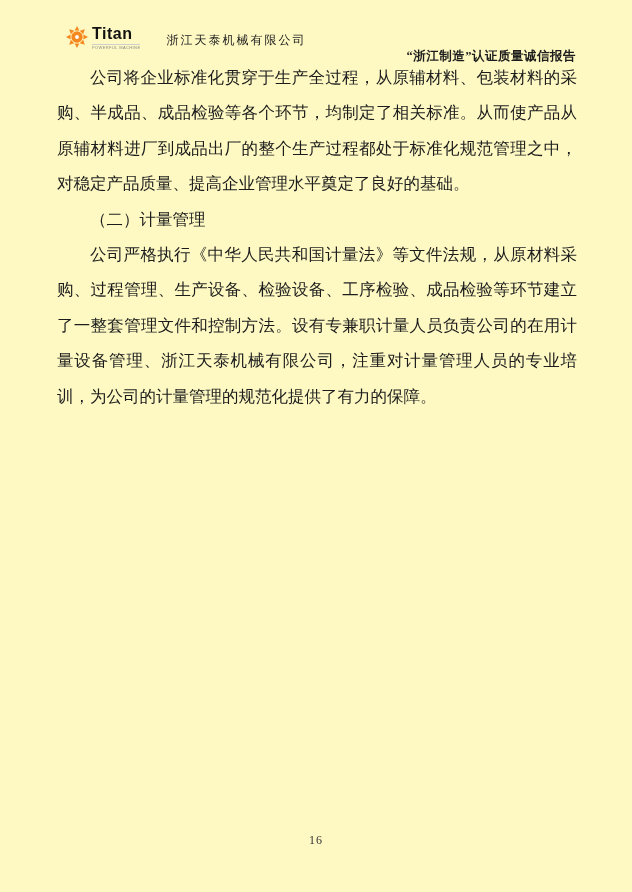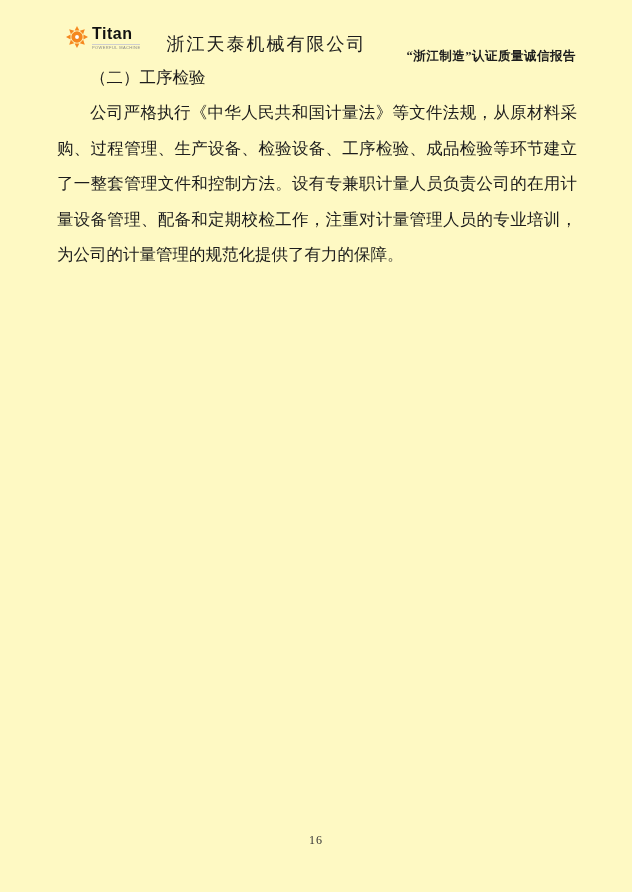--- a/index.html
+++ b/index.html
@@ -52,21 +52,21 @@
     font-size: 4px;
     letter-spacing: 0.4px;
     color: #8a8a8a;
     border-top: 1px solid #cfcfcf;
     margin-top: 2px;
     padding-top: 1px;
     text-transform: uppercase;
     white-space: nowrap;
   }
   .company-name {
-    font-size: 18px;
+    font-size: 12px;
     letter-spacing: 2px;
     color: #1c1c1c;
     margin-left: 26px;
     margin-top: 8px;
     white-space: nowrap;
   }
   .report-title {
     font-size: 12.5px;
     font-weight: bold;
     color: #1c1c1c;
@@ -130,21 +130,22 @@
       <div class="logo-textcol">
         <span class="logo-brand">Titan</span>
         <span class="logo-tagline">POWERFUL MACHINE</span>
       </div>
     </div>
     <div class="company-name">浙江天泰机械有限公司</div>
     <div class="report-title">“浙江制造”认证质量诚信报告</div>
   </div>
 
   <div class="content">
-    <p>（二）工序检验</p>
-    <p>公司严格执行《中华人民共和国计量法》等文件法规，从原材料采购、过程管理、生产设备、检验设备、工序检验、成品检验等环节建立了一整套管理文件和控制方法。设有专兼职计量人员负责公司的在用计量设备管理、配备和定期校检工作，注重对计量管理人员的专业培训，为公司的计量管理的规范化提供了有力的保障。</p>
+    <p>公司将企业标准化贯穿于生产全过程，从原辅材料、包装材料的采购、半成品、成品检验等各个环节，均制定了相关标准。从而使产品从原辅材料进厂到成品出厂的整个生产过程都处于标准化规范管理之中，对稳定产品质量、提高企业管理水平奠定了良好的基础。</p>
+    <p>（二）计量管理</p>
+    <p>公司严格执行《中华人民共和国计量法》等文件法规，从原材料采购、过程管理、生产设备、检验设备、工序检验、成品检验等环节建立了一整套管理文件和控制方法。设有专兼职计量人员负责公司的在用计量设备管理、浙江天泰机械有限公司，注重对计量管理人员的专业培训，为公司的计量管理的规范化提供了有力的保障。</p>
   </div>
 
   <div class="footer">
     <span class="page-number">16</span>
   </div>
 
 </div>
 
 </body></html>

